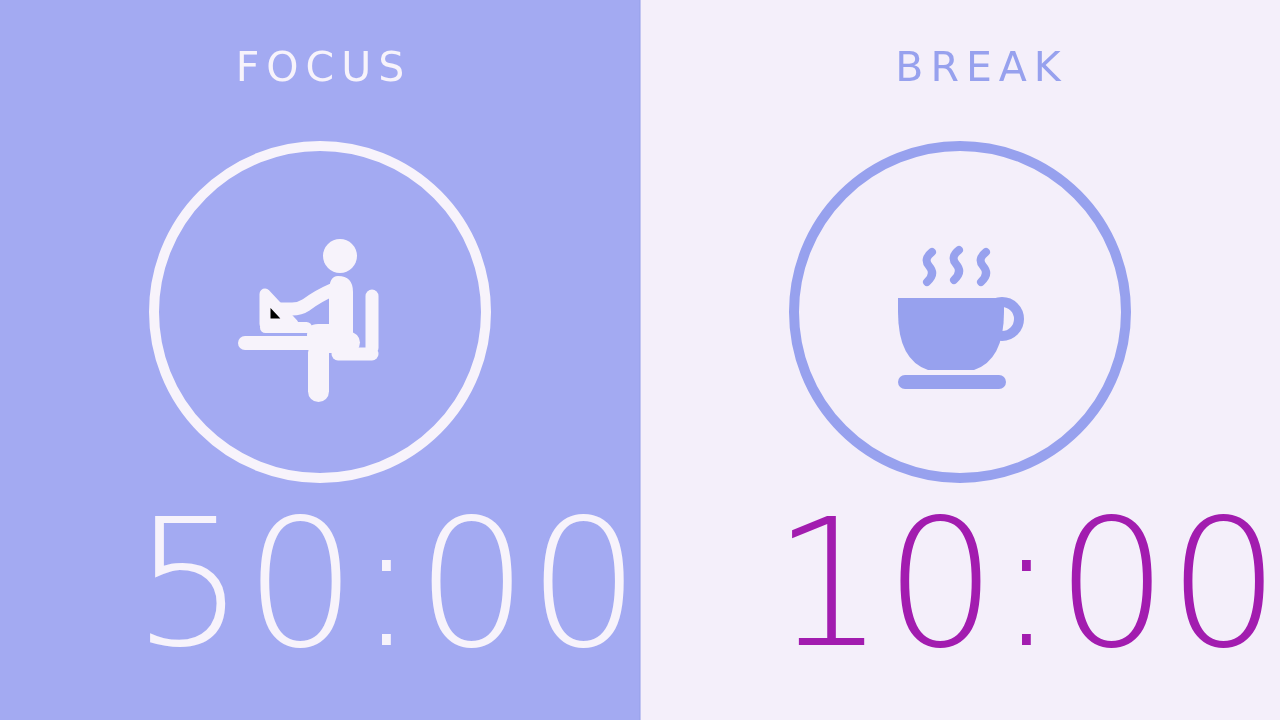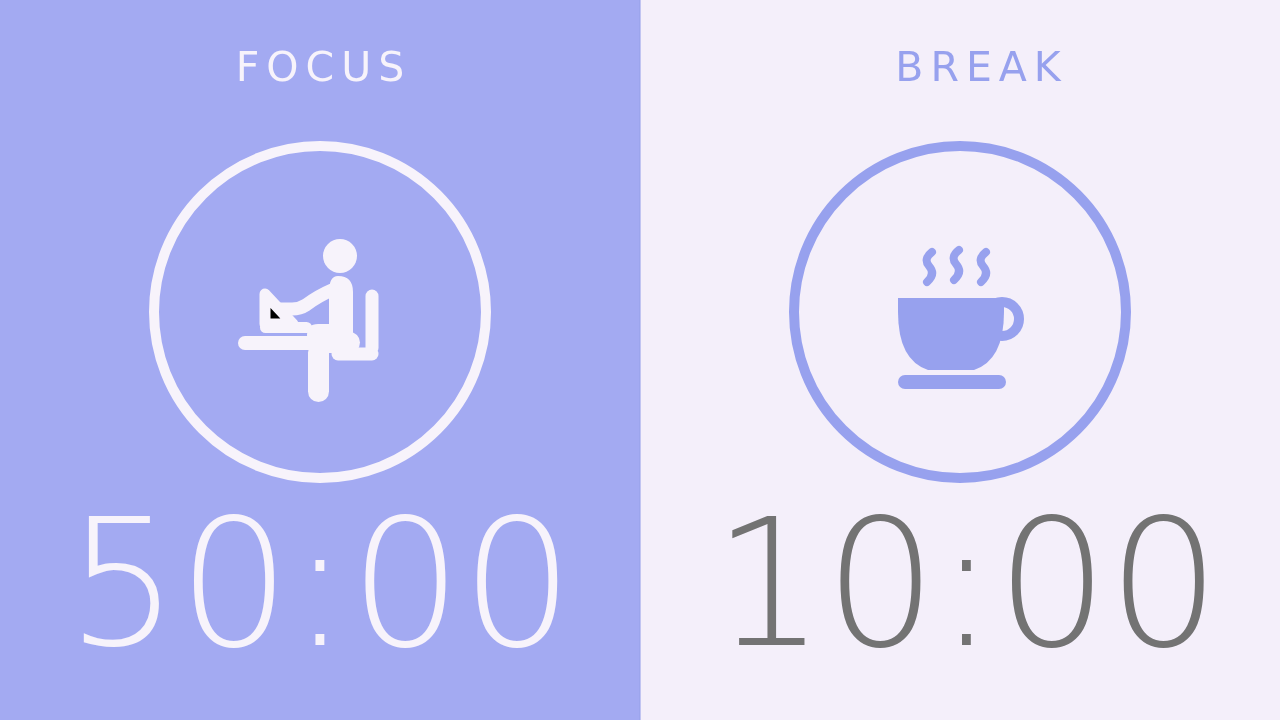--- a/index.html
+++ b/index.html
@@ -60,29 +60,29 @@
   .ring-glyph { width:200px; height:200px; display:block; }
   .panel--focus .ring-glyph { fill:#f7f3fb; stroke:#f7f3fb; }
   .panel--break .ring-glyph { fill:#97a1ee; stroke:#97a1ee; }
 
   
   .timer {
     position:absolute;
     top:497px;
     left:0;
     width:100%;
-    text-align:center;
+    text-align:right;
     font-size:176px;
     font-weight:300;
     line-height:1;
     letter-spacing:0px;
     white-space:nowrap;
   }
   .panel--focus .timer { color:#f7f3fb; }
-  .panel--break .timer { color:#737373;padding-left:13px; }
+  .panel--break .timer { color:#a21caf;padding-left:13px; }
 
   .divider {
     position:absolute;
     top:0;
     left:639px;
     width:2px;
     height:720px;
     background:#98a0ea;
     opacity:.55;
   }

